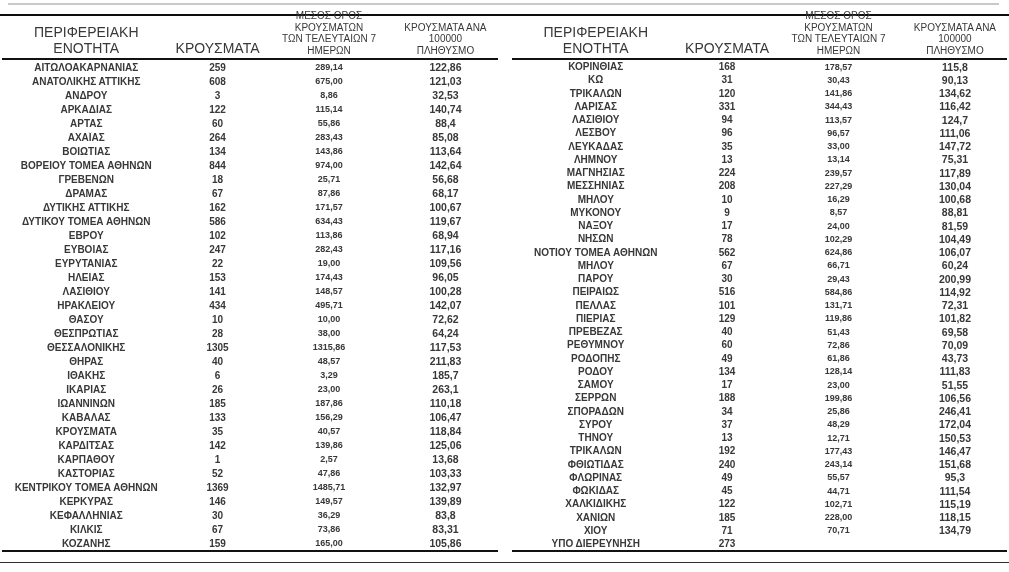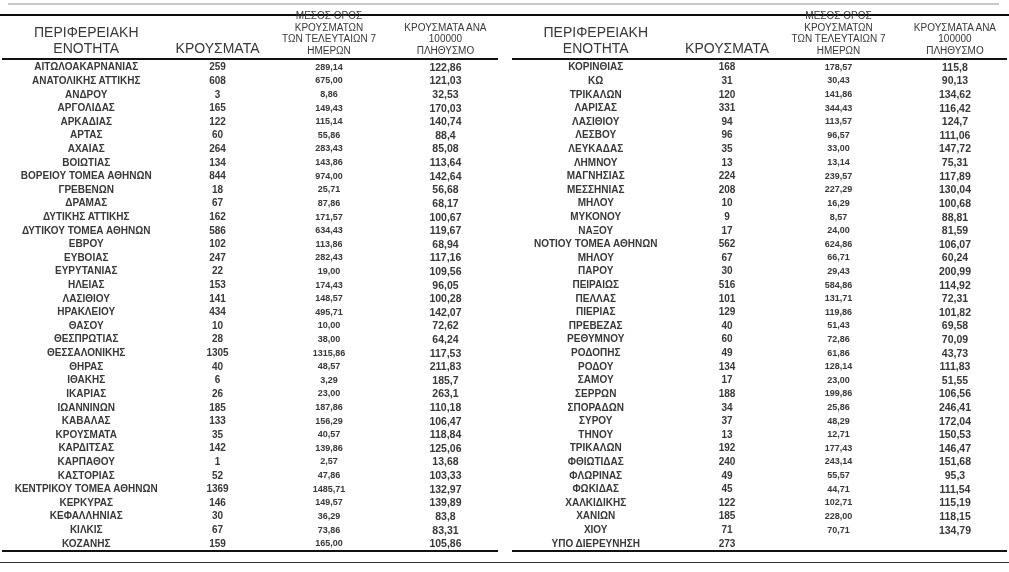--- a/index.html
+++ b/index.html
@@ -91,26 +91,20 @@
             <div class="cell c3">675,00</div>
             <div class="cell c4">121,03</div>
           </div>
           <div class="trow">
             <div class="cell c1">ΑΝΔΡΟΥ</div>
             <div class="cell c2">3</div>
             <div class="cell c3">8,86</div>
             <div class="cell c4">32,53</div>
           </div>
           <div class="trow">
-            <div class="cell c1">ΑΡΓΟΛΙΔΑΣ</div>
-            <div class="cell c2">165</div>
-            <div class="cell c3">149,43</div>
-            <div class="cell c4">170,03</div>
-          </div>
-          <div class="trow">
             <div class="cell c1">ΑΡΚΑΔΙΑΣ</div>
             <div class="cell c2">122</div>
             <div class="cell c3">115,14</div>
             <div class="cell c4">140,74</div>
           </div>
           <div class="trow">
             <div class="cell c1">ΑΡΤΑΣ</div>
             <div class="cell c2">60</div>
             <div class="cell c3">55,86</div>
             <div class="cell c4">88,4</div>
@@ -384,20 +378,26 @@
             <div class="cell c3">8,57</div>
             <div class="cell c4">88,81</div>
           </div>
           <div class="trow">
             <div class="cell c1">ΝΑΞΟΥ</div>
             <div class="cell c2">17</div>
             <div class="cell c3">24,00</div>
             <div class="cell c4">81,59</div>
           </div>
           <div class="trow">
+            <div class="cell c1">ΝΗΣΩΝ</div>
+            <div class="cell c2">78</div>
+            <div class="cell c3">102,29</div>
+            <div class="cell c4">104,49</div>
+          </div>
+          <div class="trow">
             <div class="cell c1">ΝΟΤΙΟΥ ΤΟΜΕΑ ΑΘΗΝΩΝ</div>
             <div class="cell c2">562</div>
             <div class="cell c3">624,86</div>
             <div class="cell c4">106,07</div>
           </div>
           <div class="trow">
             <div class="cell c1">ΜΗΛΟΥ</div>
             <div class="cell c2">67</div>
             <div class="cell c3">66,71</div>
             <div class="cell c4">60,24</div>

